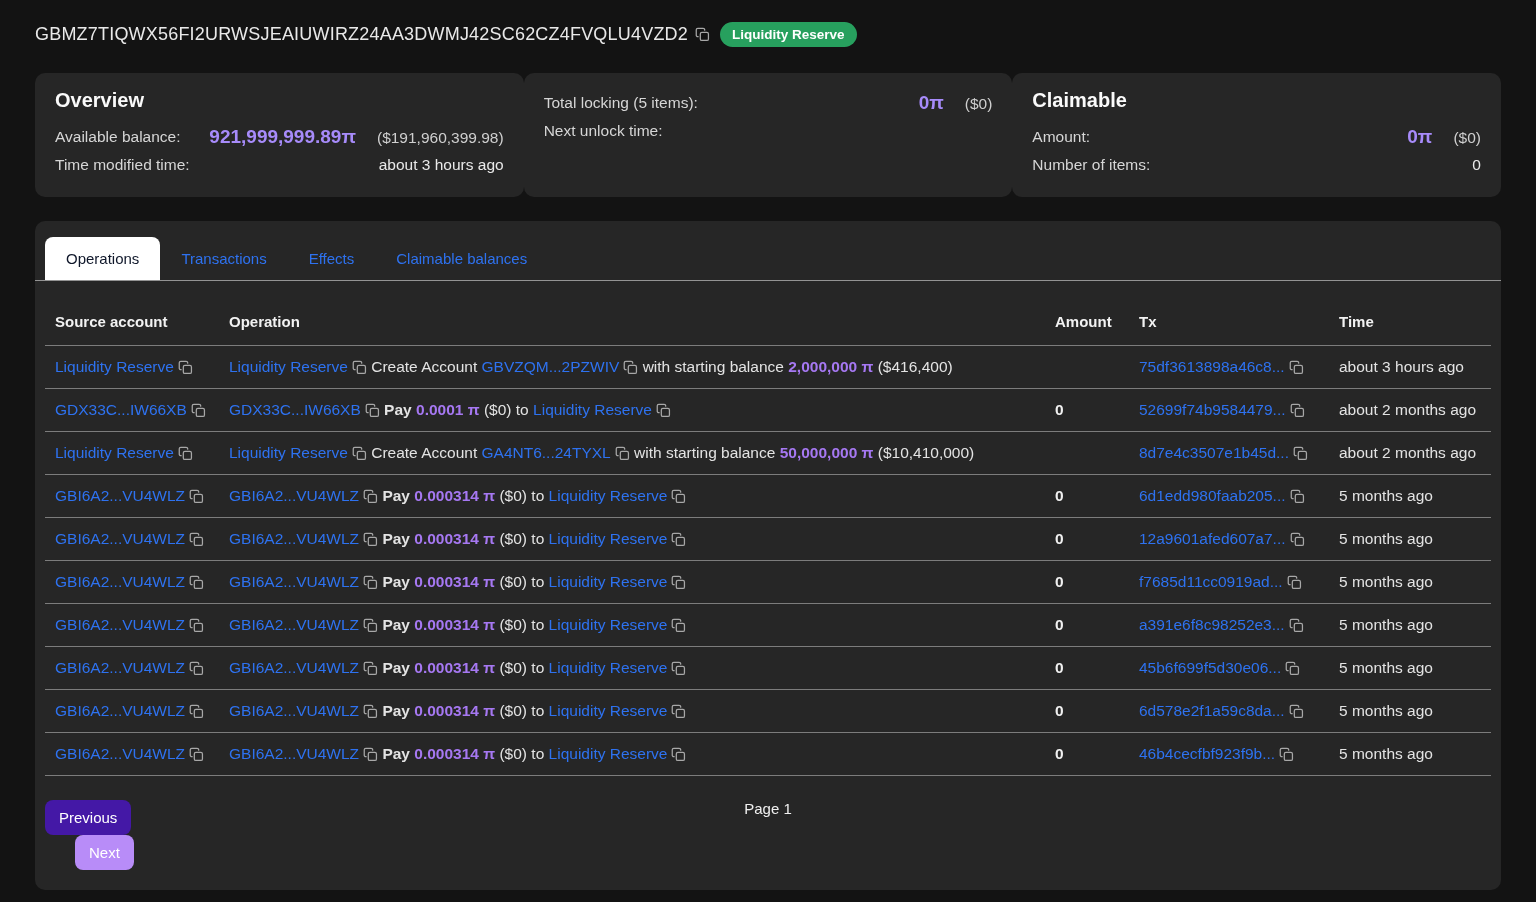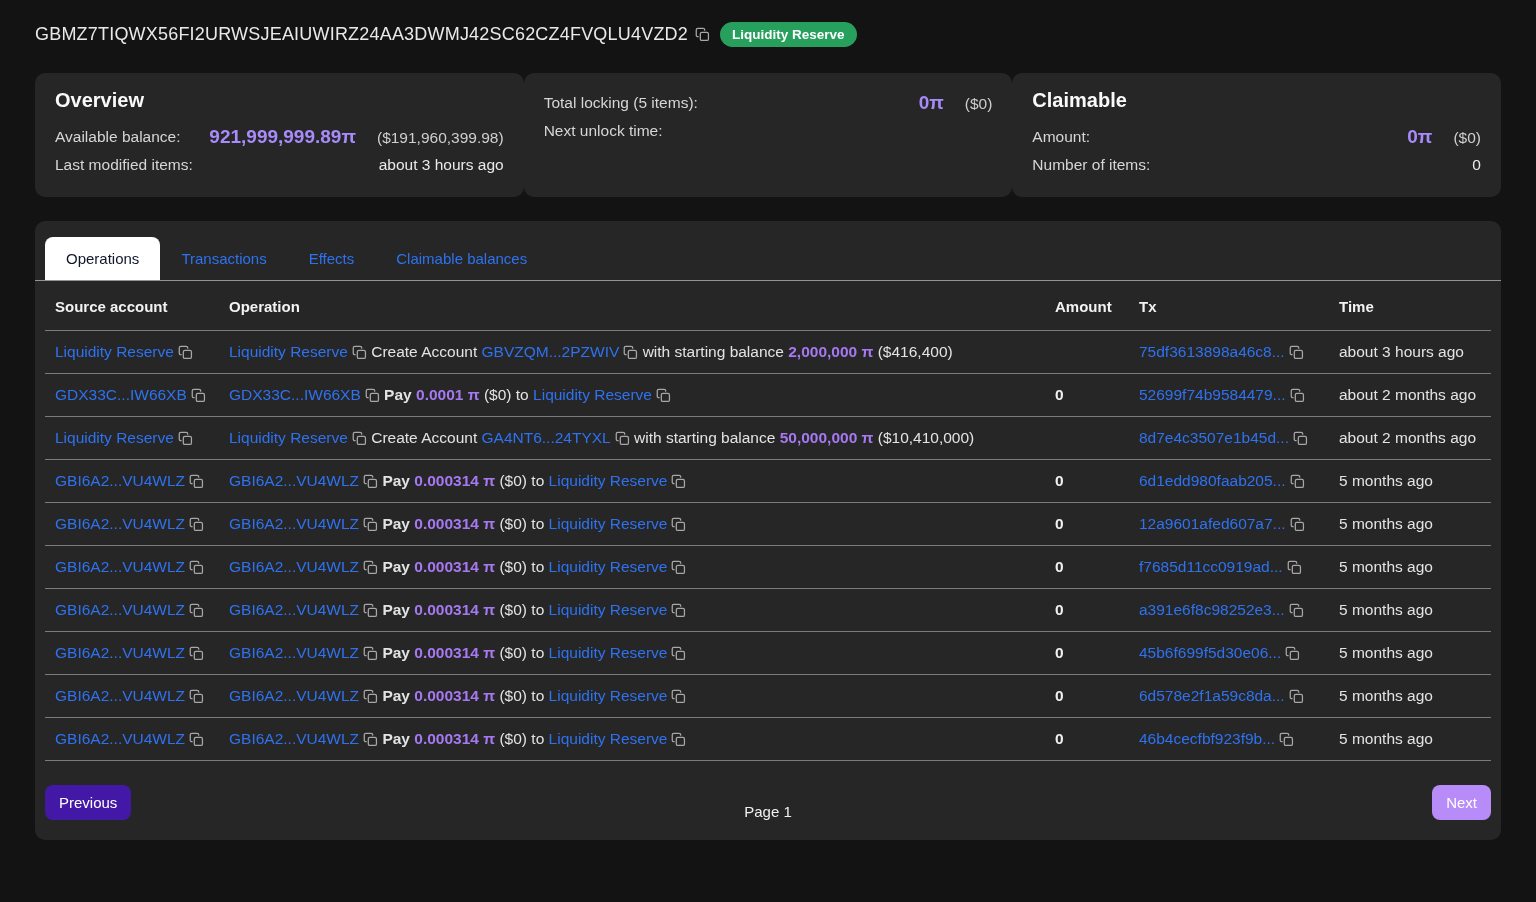--- a/index.html
+++ b/index.html
@@ -35,32 +35,32 @@
   
   .main { background:#262626; border-radius:10px; margin-top:24px; padding:16px 10px 14px; }
   .tabs { display:flex; border-bottom:1px solid rgba(255,255,255,.5); margin:0 -10px; padding:0 10px; }
   .tab {
     background:transparent; border:none; cursor:pointer; font-family:inherit;
     color:var(--link-blue,#2e72f0); font-size:15px; padding:13px 21px;
   }
   .tab.active { background:#ffffff; color:#0f172a; border-radius:8px 8px 0 0; }
 
   table { width:100%; border-collapse:collapse; table-layout:fixed; }
-  th { text-align:left; font-size:15px; font-weight:bold; color:#f2f2f2; padding:17px 10px 15px; }
+  th { text-align:left; font-size:15px; font-weight:bold; color:#f2f2f2; padding:32px 10px 15px; }
   td { font-size:15.5px; color:#e3e3e3; padding:12px 10px; border-top:1px solid rgba(255,255,255,.4); }
   tbody tr:last-child td { border-bottom:1px solid rgba(255,255,255,.4); }
   td, th { overflow:hidden; white-space:nowrap; }
   a.lnk { color:var(--link-blue,#2e72f0); text-decoration:none; cursor:pointer; }
   .amt { color:var(--amount-purple,#a678f2); font-weight:bold; }
   .b { font-weight:bold; }
   .amount-cell { font-weight:600; color:#f0f0f0; }
   td .copy { margin-left:4px; vertical-align:-3px; }
 
   
-  .pager { position:relative; display:flex; justify-content:space-between; align-items:flex-end; margin-top:24px; padding-bottom:6px; }
+  .pager { position:relative; display:flex; justify-content:space-between; align-items:flex-start; margin-top:24px; padding-bottom:6px;flex-direction:column; }
   .page-ind { position:absolute; left:50%; transform:translateX(-50%); font-size:15px; color:#f0f0f0; }
   .btn {
     border:none; cursor:pointer; font-family:inherit; color:#fff;
     font-size:15px; padding:9px 14px; border-radius:8px;
   }
   .btn.prev { background:var(--prev-button-purple,#4418a6); }
   .btn.next { background:var(--next-button-purple,#b88cf8);margin-left:30px; }
 </style>
 </head>
 <body>
@@ -80,21 +80,21 @@
 
   <div class="cards">
 
     <div class="card">
       <h2>Overview</h2>
       <div class="kv">
         <span class="lab">Available balance:</span>
         <span class="val"><span class="accent">921,999,999.89π</span><span class="sec">($191,960,399.98)</span></span>
       </div>
       <div class="kv">
-        <span class="lab">Last modified items:</span>
+        <span class="lab">Time modified time:</span>
         <span class="val">about 3 hours ago</span>
       </div>
     </div>
 
     <div class="card">
       <div class="kv">
         <span class="lab">Total locking (5 items):</span>
         <span class="val"><span class="accent">0π</span><span class="sec">($0)</span></span>
       </div>
       <div class="kv">

